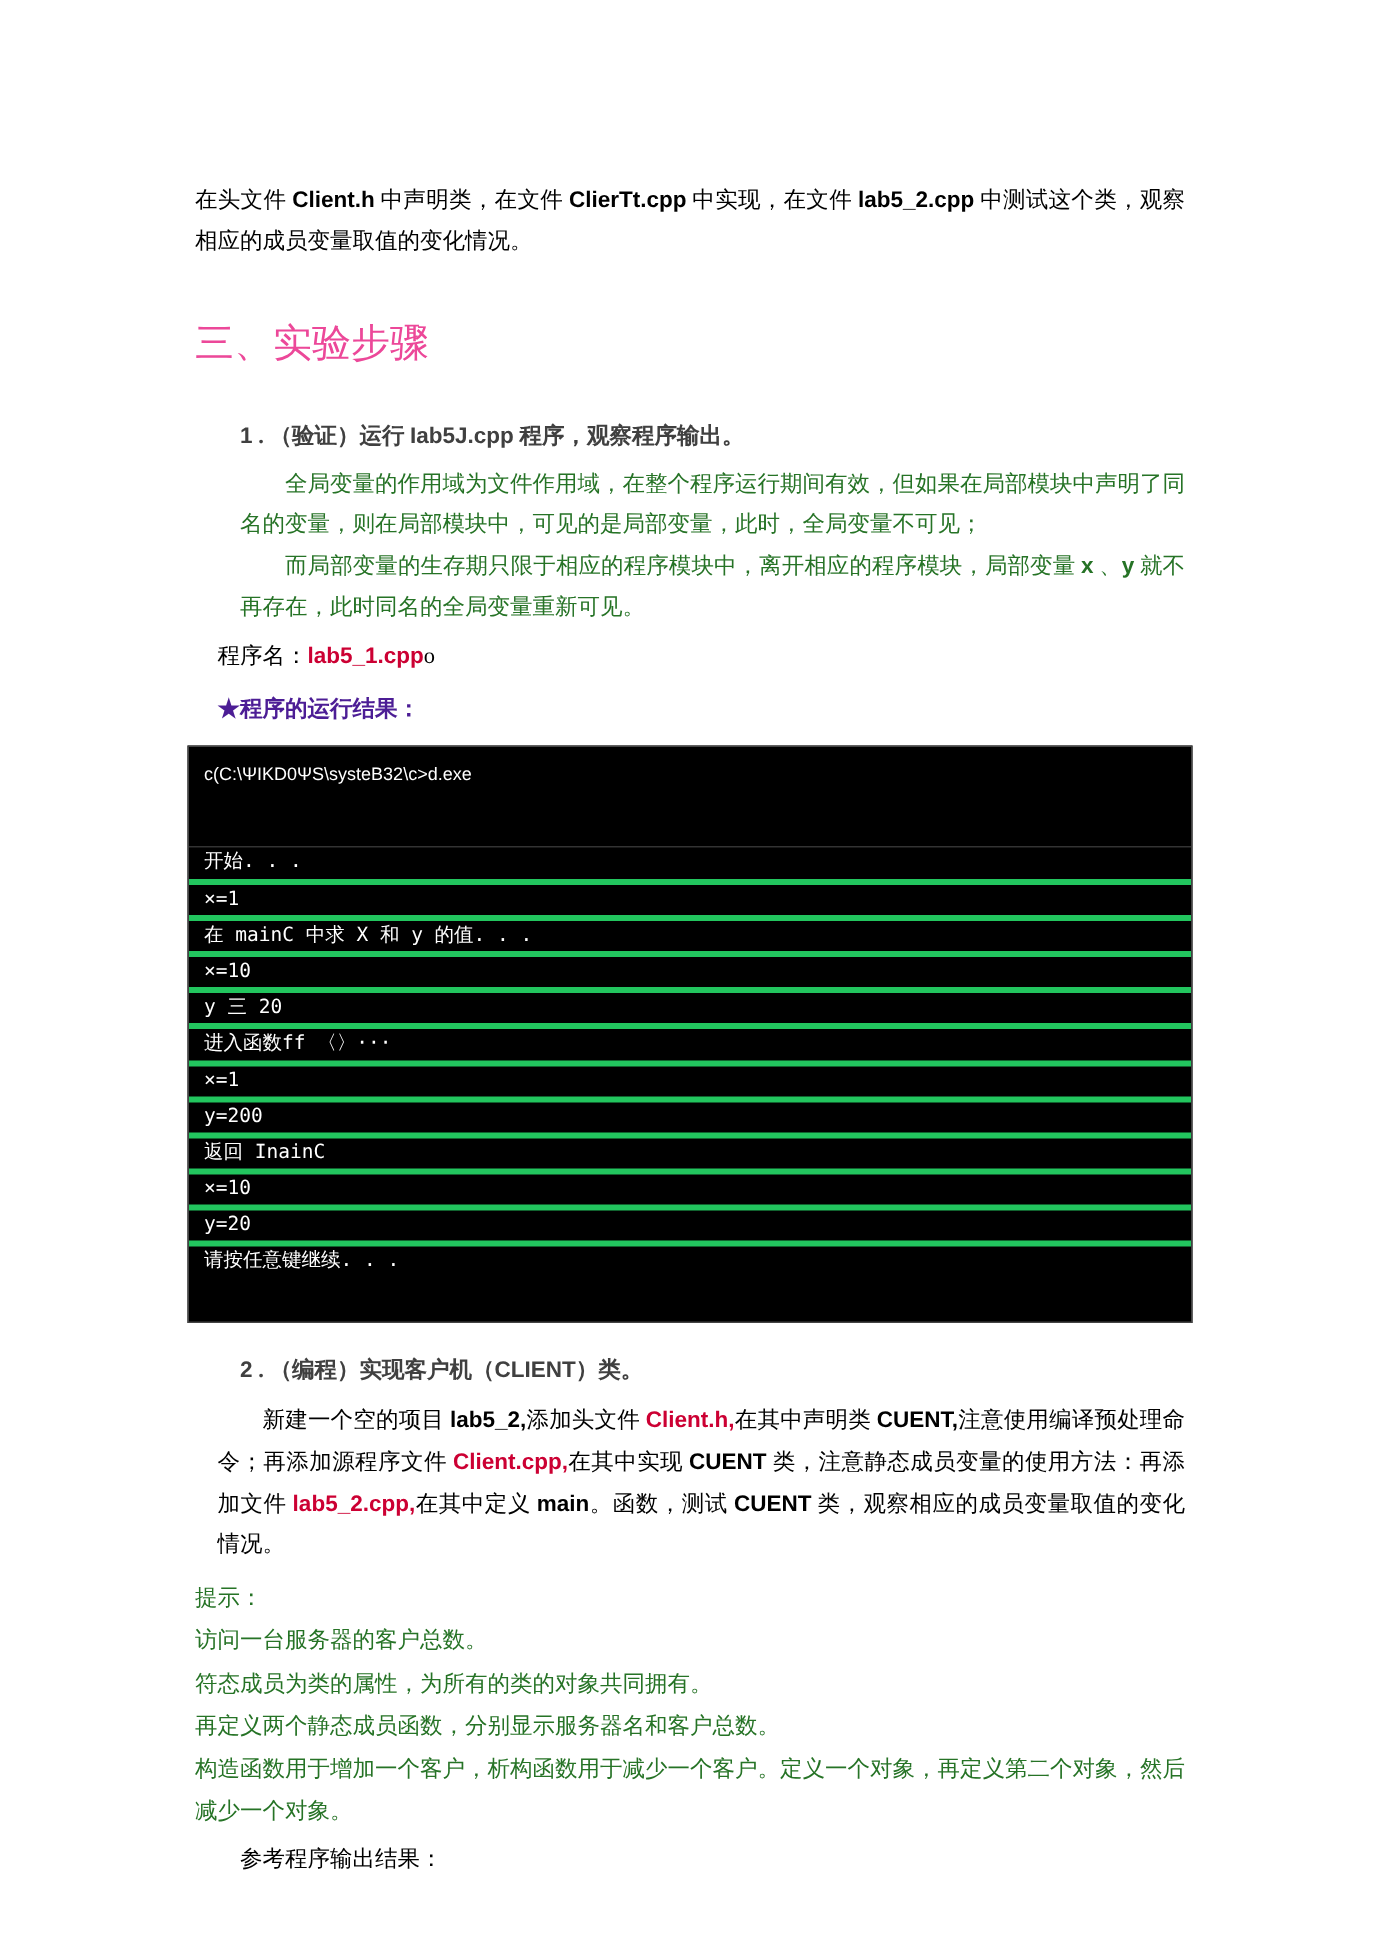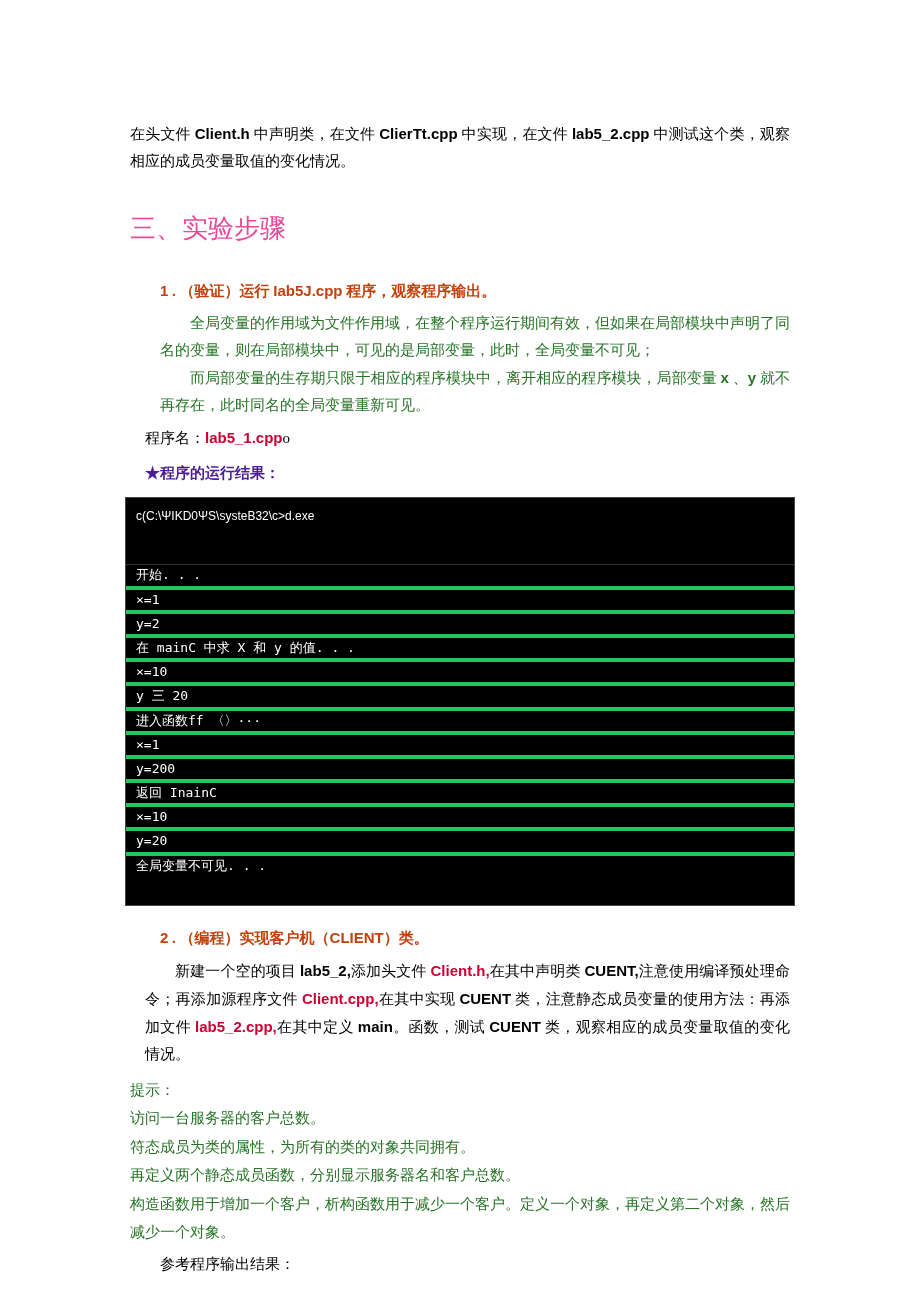--- a/index.html
+++ b/index.html
@@ -21,21 +21,21 @@
     margin-bottom: 30px;
   }
   .intro-text b { font-family: Arial, sans-serif; font-weight: bold; }
   .section-heading {
     color: #ec4899;
     font-size: 26px;
     font-family: "SimHei", "黑体", sans-serif;
     margin-bottom: 25px;
   }
   .subheading {
-    color: #c2410c;
+    color: #404040;
     font-weight: bold;
     margin-left: 30px;
     margin-bottom: 5px;
   }
   .subheading b { font-family: Arial, sans-serif; }
   .green-para {
     color: #267326;
     margin-left: 30px;
     text-align: justify;
     text-indent: 2em;
@@ -120,31 +120,30 @@
     <span>程序名：</span><span class="red">lab5_1.cpp</span><span>o</span>
   </div>
 
   <div class="star-line">★程序的运行结果：</div>
 
   <div class="console">
     <div class="title">c(C:\ΨIKD0ΨS\systeB32\c&gt;d.exe</div>
     <div class="spacer"></div>
     <div class="cline">开始. . .</div>
     <div class="cline">×=1</div>
-    <div class="cline">y=2</div>
     <div class="cline">在 mainC 中求 X 和 y 的值. . .</div>
     <div class="cline">×=10</div>
     <div class="cline">y 三 20</div>
     <div class="cline">进入函数ff 〈〉···</div>
     <div class="cline">×=1</div>
     <div class="cline">y=200</div>
     <div class="cline">返回 InainC</div>
     <div class="cline">×=10</div>
     <div class="cline">y=20</div>
-    <div class="cline-last">全局变量不可见. . .</div>
+    <div class="cline-last">请按任意键继续. . .</div>
   </div>
 
   <div class="subheading">
     <b>2</b><span> .</span>
     <span>（编程）实现客户机（</span><b>CLIENT</b><span>）类。</span>
   </div>
 
   <div class="body-para">
     <span>新建一个空的项目 </span><b>lab5_2,</b><span>添加头文件 </span><span class="red">Client.h,</span><span>在其中声明类 </span><b>CUENT,</b><span>注意使用编译预处理命令；再添加源程序文件 </span><span class="red">Client.cpp,</span><span>在其中实现 </span><b>CUENT</b><span> 类，注意静态成员变量的使用方法：再添加文件 </span><span class="red">lab5_2.cpp,</span><span>在其中定义 </span><b>main</b><span>。函数，测试 </span><b>CUENT</b><span> 类，观察相应的成员变量取值的变化情况。</span>
   </div>

